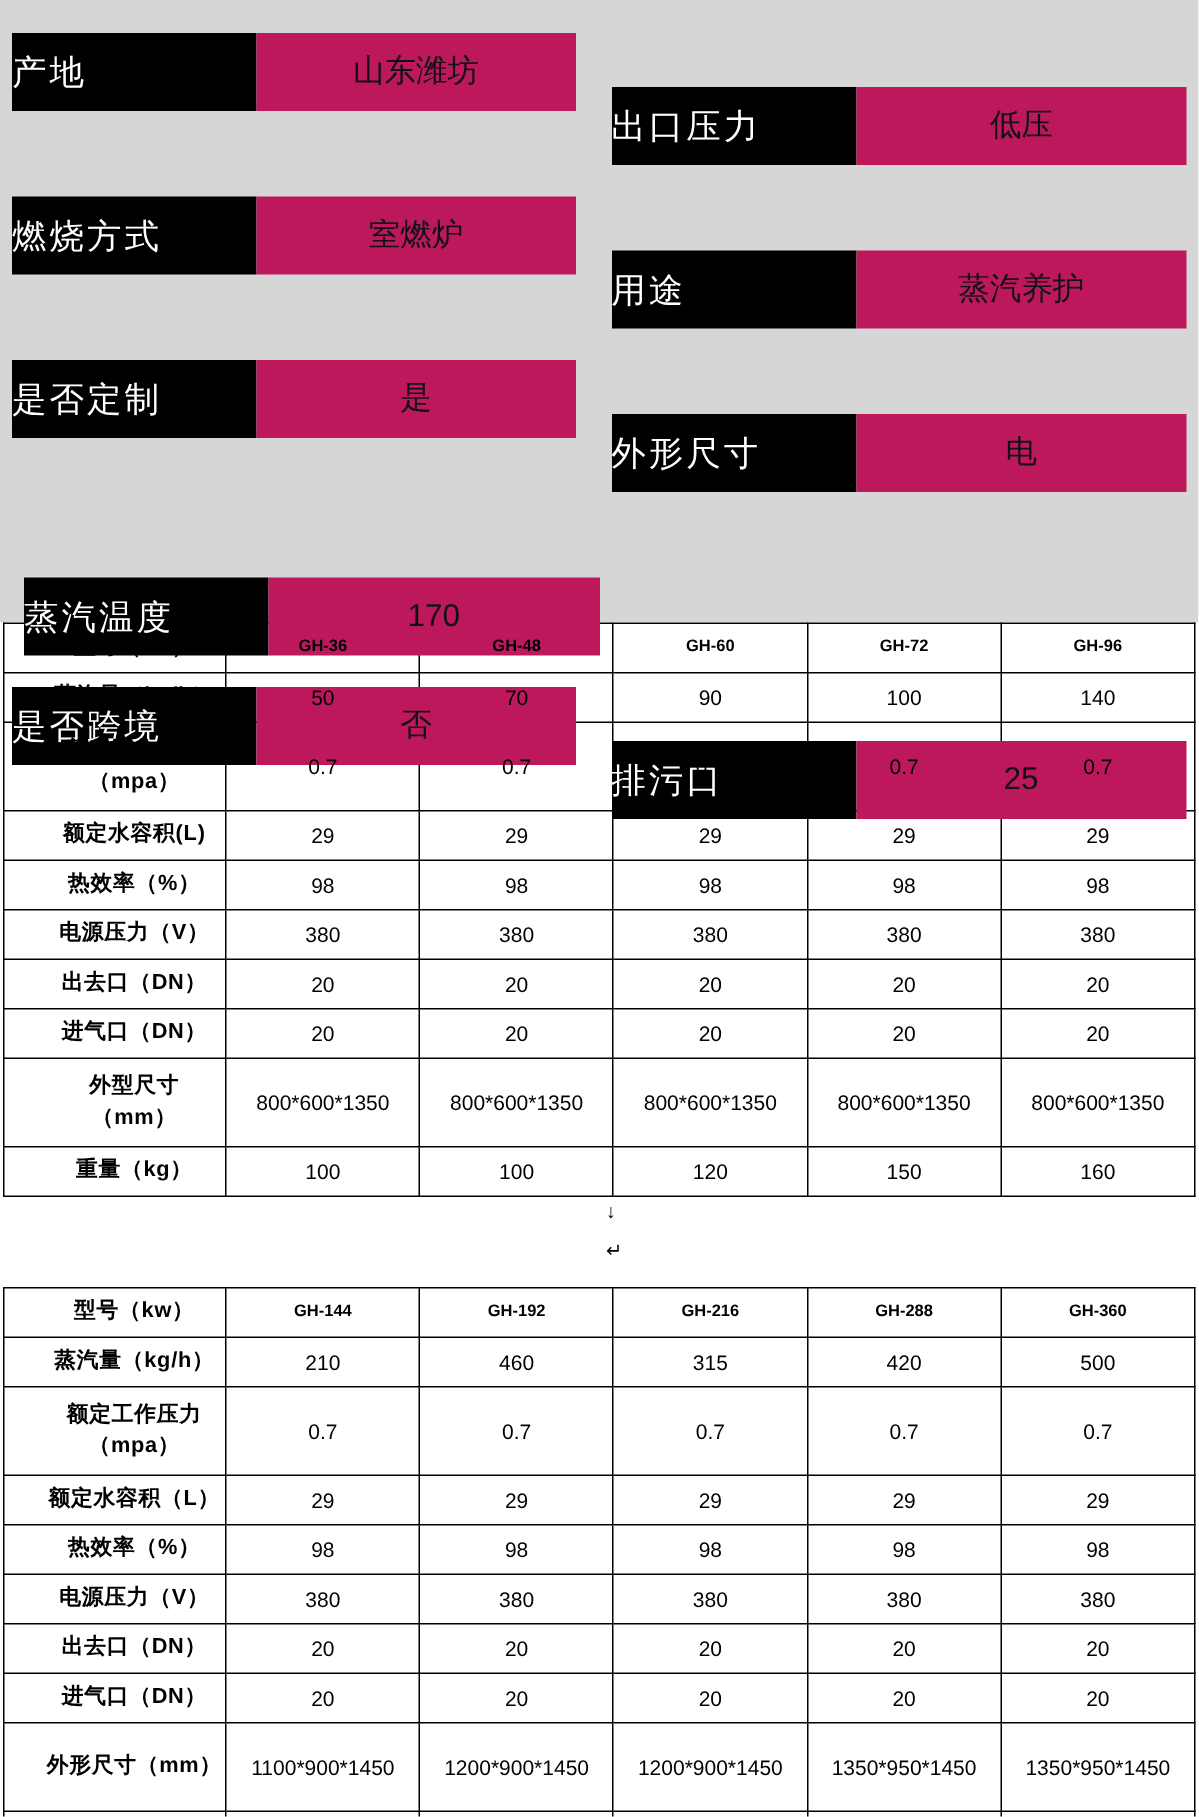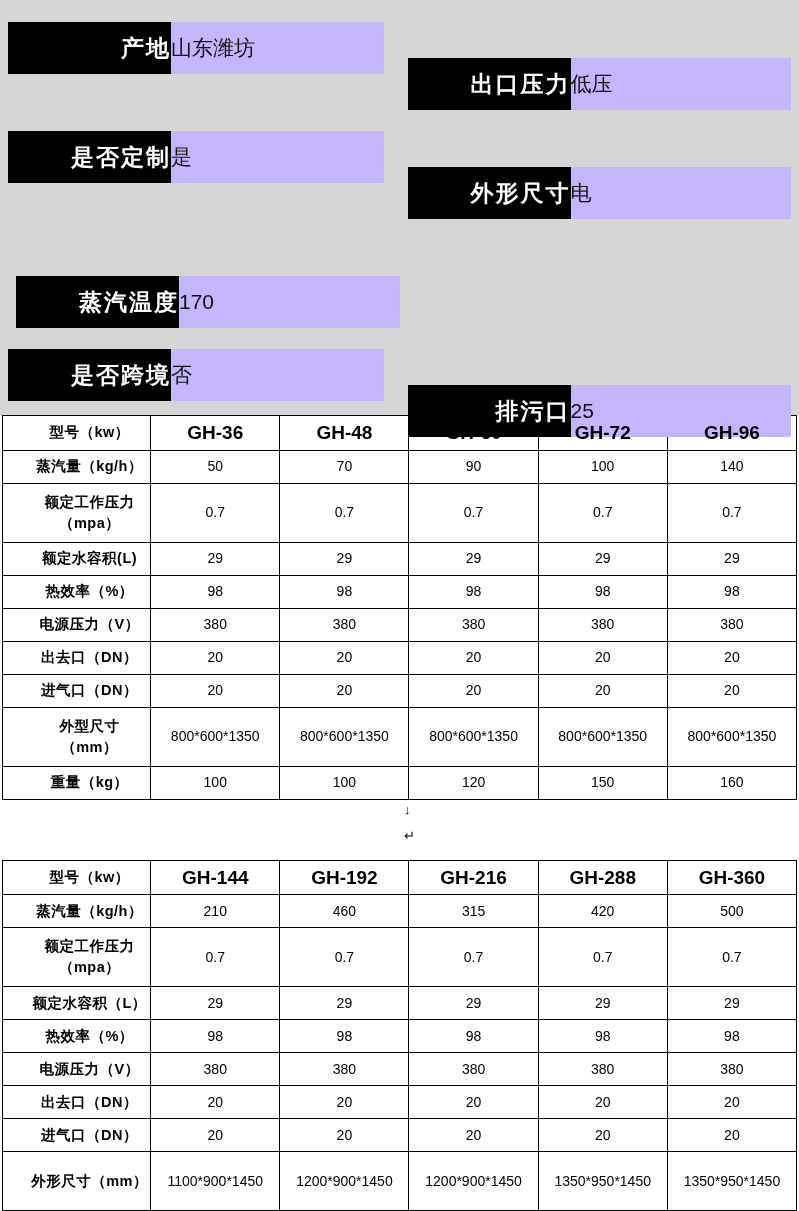--- a/index.html
+++ b/index.html
@@ -35,35 +35,36 @@
     display: flex;
     width: 50%;
     box-sizing: border-box;
   }
   .spec-pair.left { padding-right: 16px; }
   .spec-pair.right { padding-left: 8px; margin-top: 36px; }
   .spec-key {
     background: #000000;
     color: #ffffff;
     font-size: 23px;
-    font-weight: bold;
+    font-weight: normal;
     letter-spacing: 2px;
     width: 163px;
     min-width: 163px;
     height: 52px;
     line-height: 52px;
-    text-align: right;
+    text-align: left;
     box-sizing: border-box;
   }
   .spec-val {
-    background: #c4b5fd;
+    background: #be185d;
     color: #111111;
     font-size: 21px;
     height: 52px;
     line-height: 52px;
+    text-align: center;
     flex: 1;
     box-sizing: border-box;
   }
 
   
   .table-wrap {
     padding: 0 2px;
     box-sizing: border-box;
     background: #ffffff;
   }
@@ -85,21 +86,21 @@
     word-break: break-all;
   }
   table.spec-table td.rowhead {
     font-weight: bold;
     font-size: 14.5px;
     letter-spacing: 0.5px;
     padding-left: 28px;
   }
   table.spec-table td.colhead {
     font-weight: bold;
-    font-size: 19px;
+    font-size: 11px;
   }
   table.spec-table tr.tall td { height: 52px; }
   table.spec-table tr.normal td { height: 26px; }
   .arrow-gap {
     height: 60px;
     position: relative;
     background: #ffffff;
   }
   .arrow-gap .mark1 {
     position: absolute;
@@ -128,20 +129,30 @@
       <div class="spec-pair left">
         <div class="spec-key">产地</div>
         <div class="spec-val">山东潍坊</div>
       </div>
       <div class="spec-pair right">
         <div class="spec-key">出口压力</div>
         <div class="spec-val">低压</div>
       </div>
     </div>
 
+    <div class="spec-row">
+      <div class="spec-pair left">
+        <div class="spec-key">燃烧方式</div>
+        <div class="spec-val">室燃炉</div>
+      </div>
+      <div class="spec-pair right">
+        <div class="spec-key">用途</div>
+        <div class="spec-val">蒸汽养护</div>
+      </div>
+    </div>
 
     <div class="spec-row">
       <div class="spec-pair left">
         <div class="spec-key">是否定制</div>
         <div class="spec-val">是</div>
       </div>
       <div class="spec-pair right">
         <div class="spec-key">外形尺寸</div>
         <div class="spec-val">电</div>
       </div>

